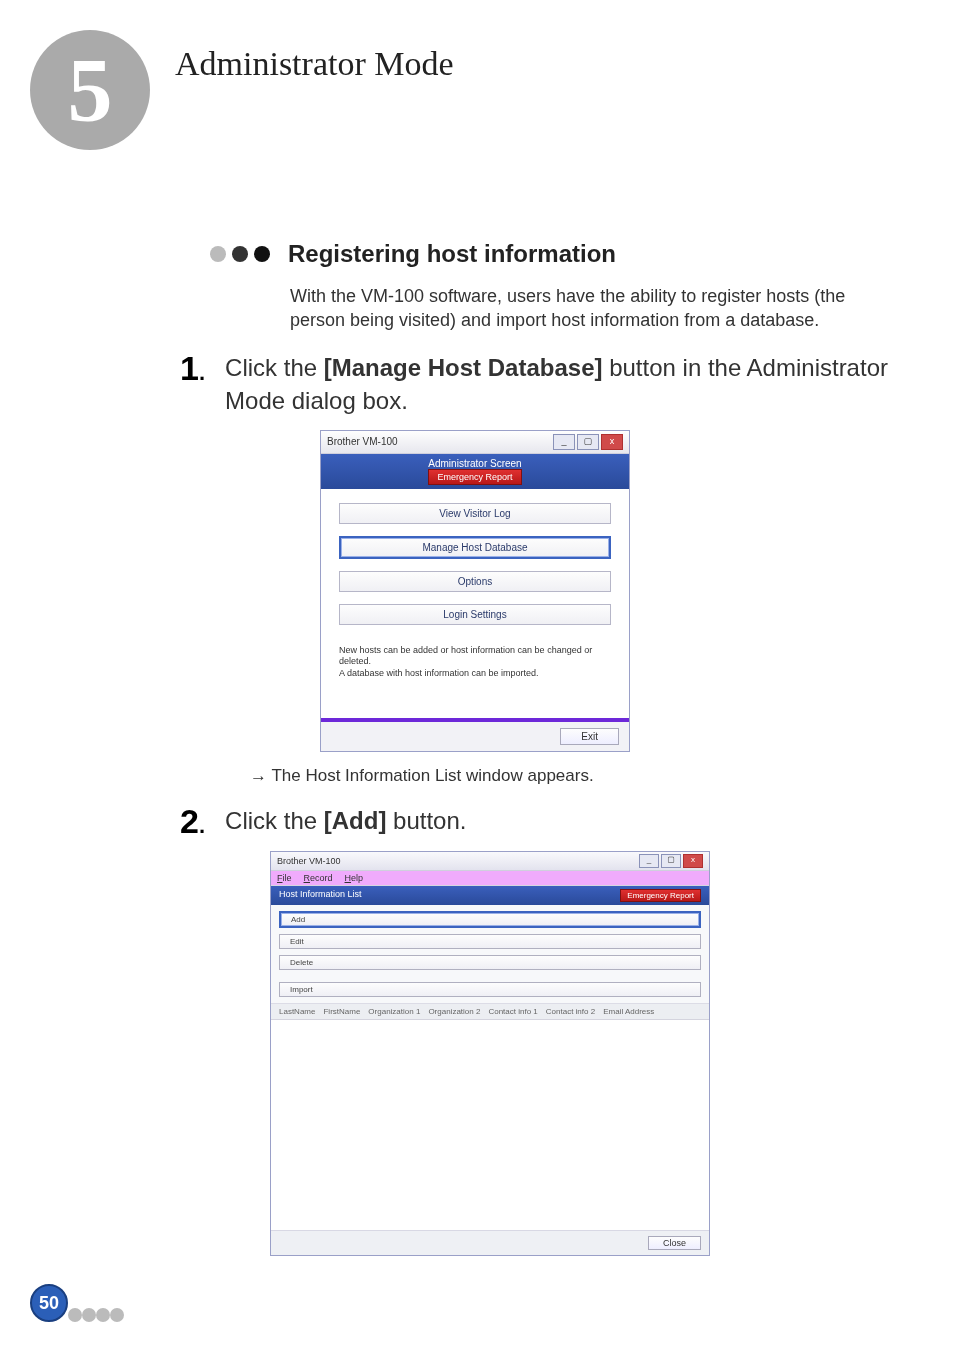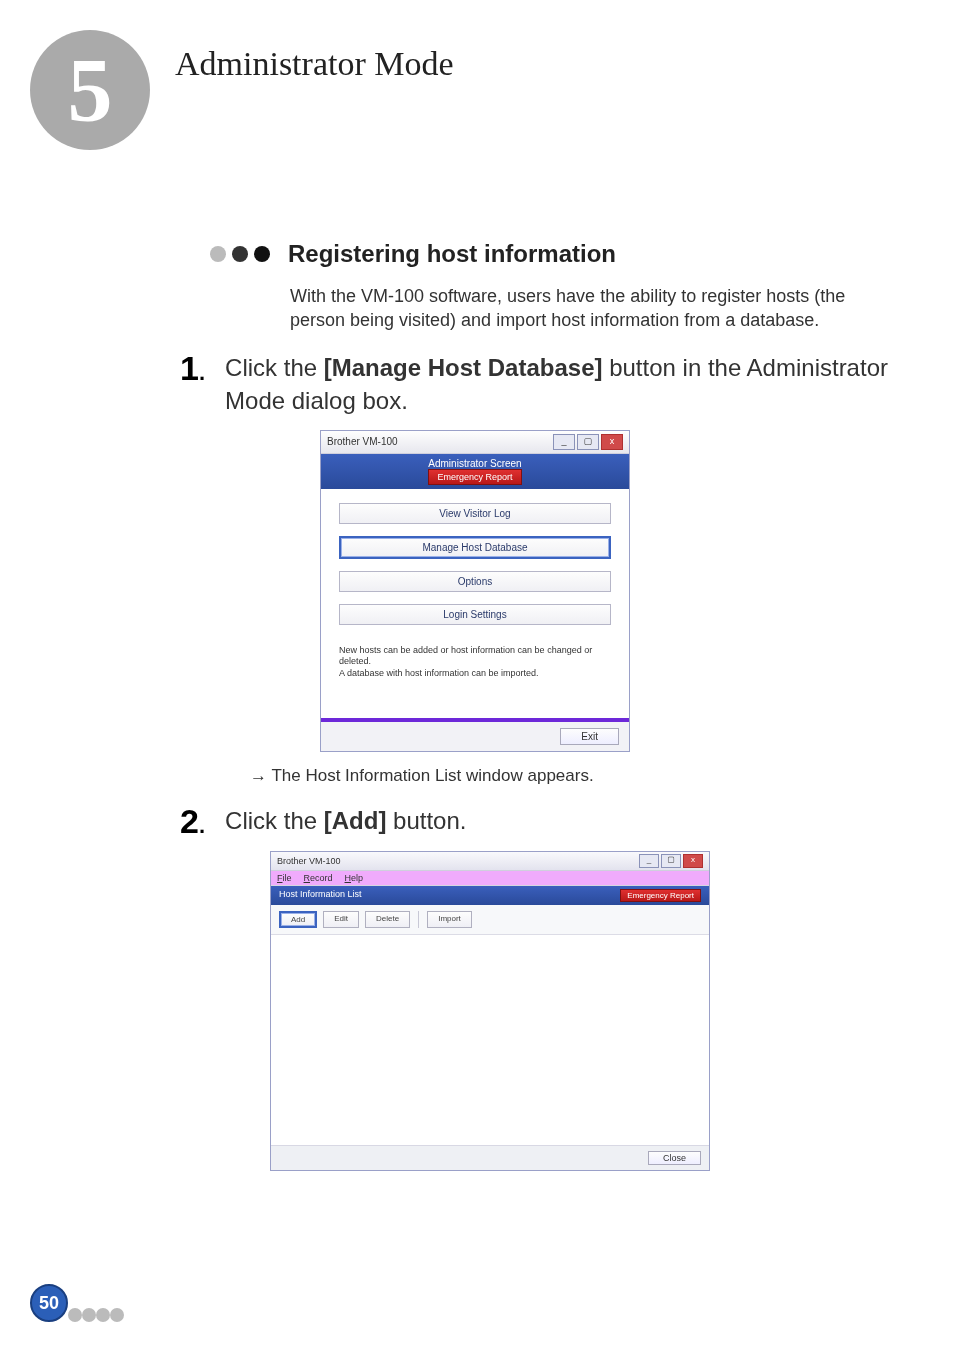--- a/index.html
+++ b/index.html
@@ -238,20 +238,21 @@
     padding:1px 6px;
     border:1px solid #801010;
     font-size:8px;
   }
   .dlg2-toolbar {
     background:#f7f8fa;
     padding:6px 8px;
     display:flex;
     gap:6px;
     border-bottom:1px solid #dcdce6;
+    flex-direction:column;
   }
   .dlg2-tbtn {
     border:1px solid #b0b0c0;
     background: linear-gradient(#fdfdfd,#efeff5);
     padding:2px 10px;
     font-size:8px;
     color:#444;
   }
   .dlg2-tbtn.hi { border:2px solid #3b63c0; box-shadow:0 0 0 1px #9ab0e8 inset;}
   .dlg2-sep { width:1px; background:#c8c8d6; margin:0 2px; }
@@ -393,20 +394,29 @@
           <span>Host Information List</span>
           <span class="dlg2-erbtn">Emergency Report</span>
         </div>
         <div class="dlg2-toolbar">
           <span class="dlg2-tbtn hi">Add</span>
           <span class="dlg2-tbtn">Edit</span>
           <span class="dlg2-tbtn">Delete</span>
           <span class="dlg2-sep"></span>
           <span class="dlg2-tbtn">Import</span>
         </div>
+        <div class="dlg2-cols">
+          <span>LastName</span>
+          <span>FirstName</span>
+          <span>Organization 1</span>
+          <span>Organization 2</span>
+          <span>Contact info 1</span>
+          <span>Contact info 2</span>
+          <span>Email Address</span>
+        </div>
         <div class="dlg2-listarea"></div>
         <div class="dlg2-foot">
           <span class="dlg2-closebtn">Close</span>
         </div>
       </div>
     </div>
   </div>
 
   <div class="footer">
     <div class="footer-badge">

